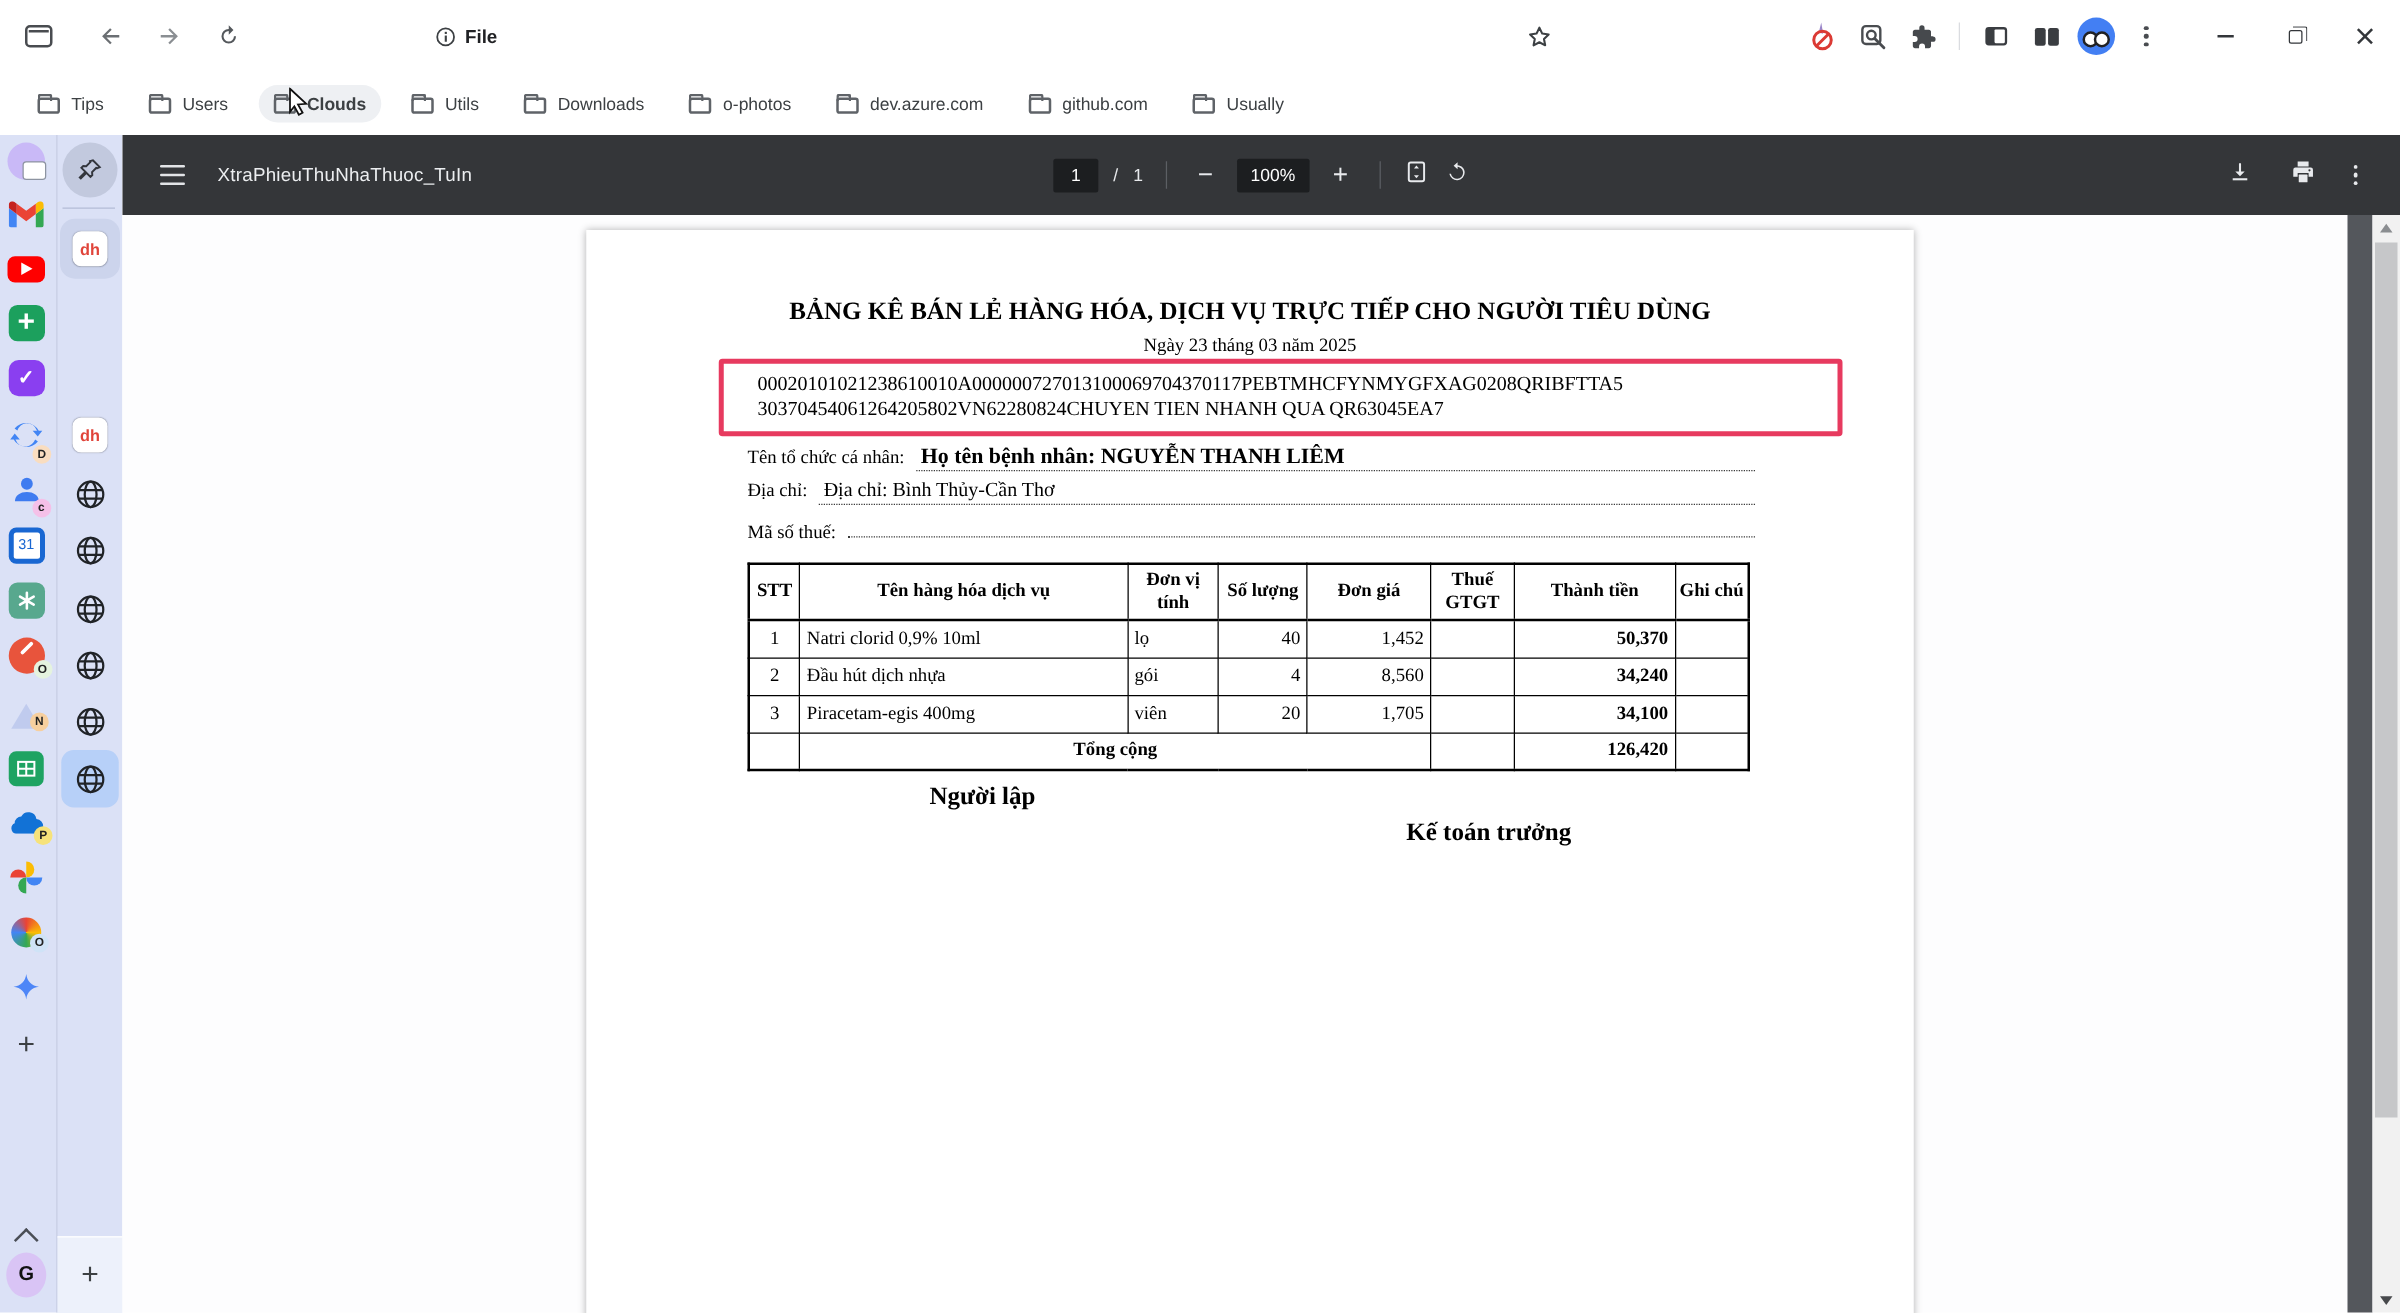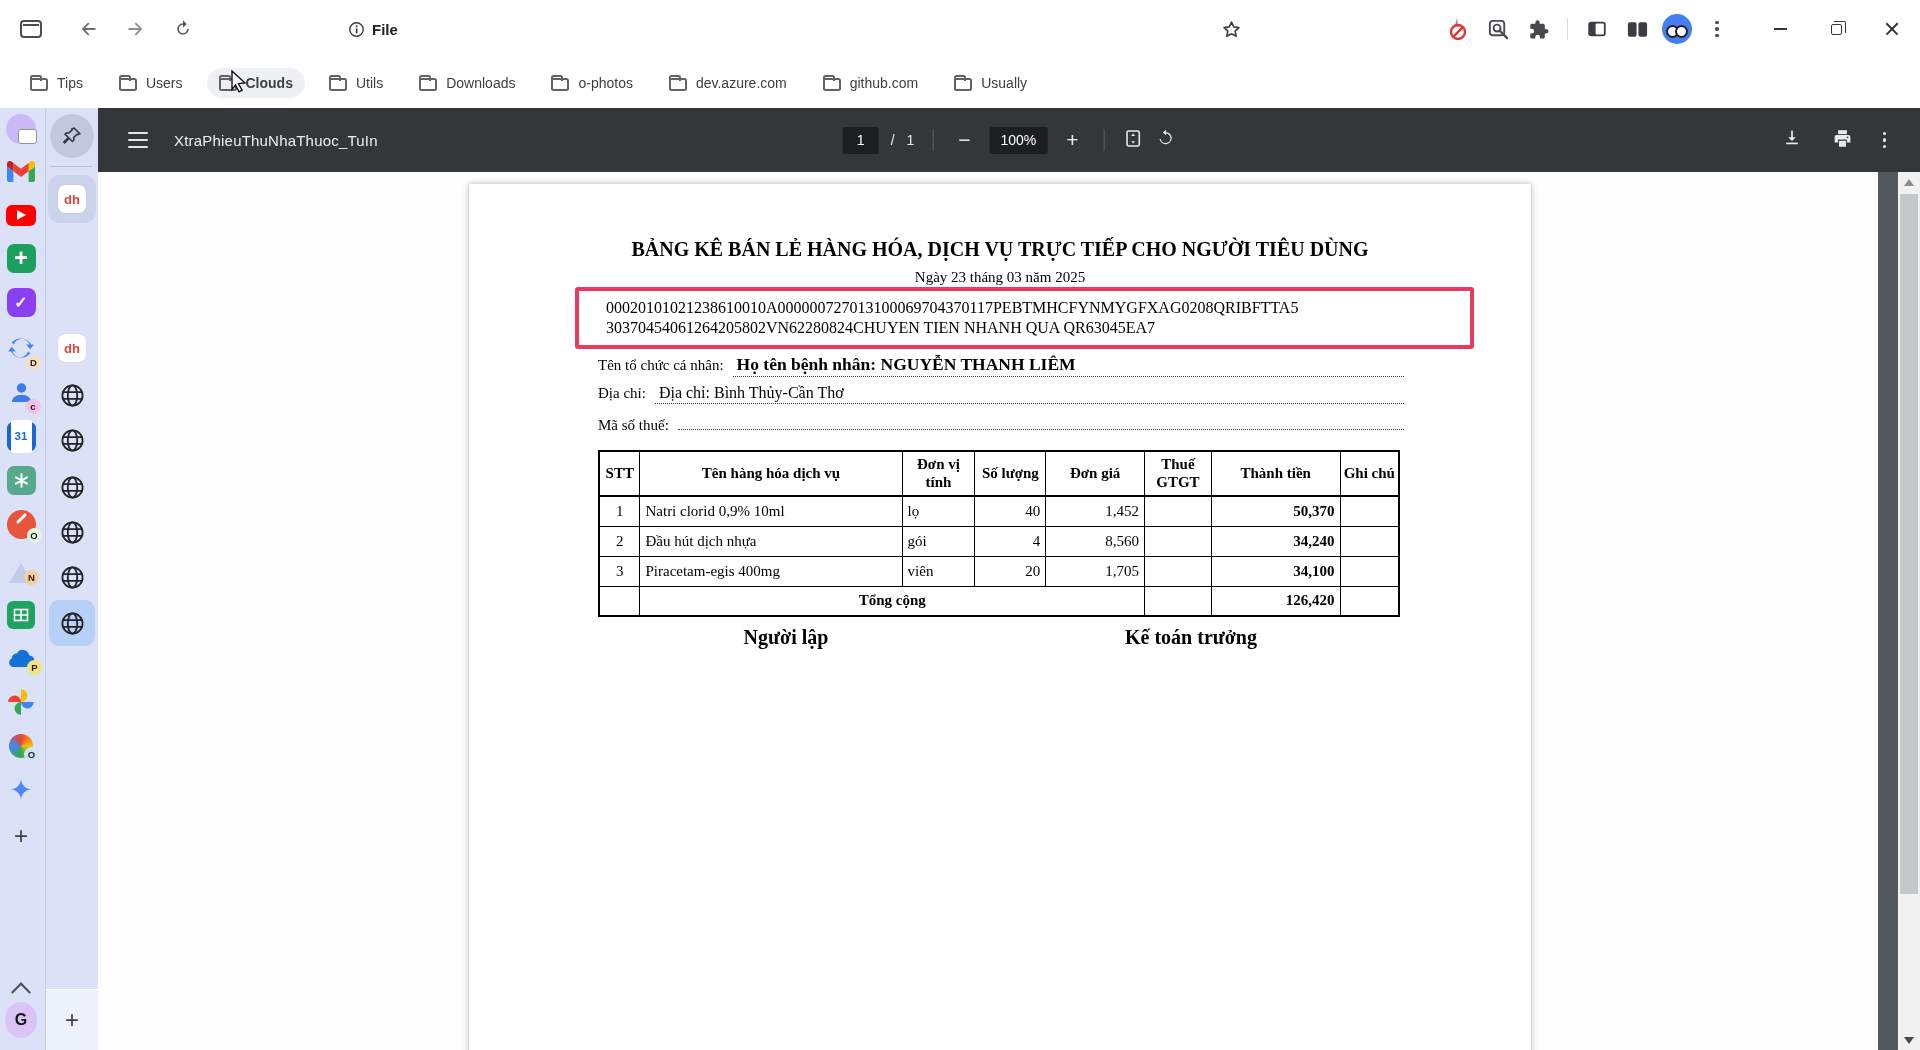--- a/index.html
+++ b/index.html
@@ -60,22 +60,22 @@
   #chat-ic::after { content:""; position:absolute; right:-1px; bottom:0px; width:17px; height:13px;
     background:#fff; border:1.5px solid #8d94a1; border-radius:3px; }
   .yt { width:30px; height:21px; background:#f00; border-radius:6px; position:relative; }
   .yt::after { content:""; position:absolute; left:11px; top:5.5px; border-left:9px solid #fff;
     border-top:5px solid transparent; border-bottom:5px solid transparent; }
   .greenplus { width:29px; height:29px; border-radius:7px; background:#1ca05d; color:#fff; font-size:24px; font-weight:700;
     display:flex; align-items:center; justify-content:center; line-height:0; }
   .purcheck { width:29px; height:29px; border-radius:8px; background:#8a3ff0; color:#fff; font-size:16px; font-weight:700;
     display:flex; align-items:center; justify-content:center; }
   .cal { width:29px; height:29px; border-radius:6px; background:#1967d2; display:flex; align-items:center; justify-content:center; }
-  .cal i { width:21px; height:33px; background:#fff; border-radius:2px; font-style:normal; color:#1967d2;
-    font-weight:700; font-size:11.5px; display:flex; align-items:center; justify-content:center; }
+  .cal i { width:21px; height:21px; background:#fff; border-radius:2px; font-style:normal; color:#1967d2;
+    font-weight:400; font-size:11.5px; display:flex; align-items:center; justify-content:center; }
   .gpt { width:29px; height:29px; border-radius:7px; background:#58a88e; display:flex; align-items:center; justify-content:center; }
   .orangepen { width:29px; height:29px; border-radius:50%; background:#e8543c; position:relative; }
   .orangepen::after { content:""; position:absolute; left:8px; top:7px; width:13px; height:3px; background:#fff;
     border-radius:2px; transform:rotate(-45deg); }
   .prism { width:0; height:0; border-left:12px solid transparent; border-right:12px solid transparent;
     border-bottom:20px solid #c0cbee; position:relative; top:2px; }
   .sheets { width:28px; height:28px; border-radius:6px; background:#1ea362; display:flex; align-items:center; justify-content:center; }
   .multio { width:24px; height:24px; border-radius:50%;
     background:conic-gradient(#ea4335, #fbbc04, #34a853, #4285f4, #ea4335); }
   .plusgray { font-size:24px; color:#3c4043; font-weight:400; }
@@ -133,21 +133,21 @@
   .fval { font-size:16px; }
   #inv-table { position:absolute; left:129px; top:266px; width:802px; border-collapse:collapse; font-size:15px; }
   #inv-table td, #inv-table th { border:1px solid #000; overflow:hidden; }
   #inv-table { border:2px solid #000; }
   #inv-table thead th { font-weight:700; text-align:center; vertical-align:middle; height:45px;
     border-bottom:2px solid #000; line-height:1.15; padding:2px 3px; }
   #inv-table tbody td { height:30px; padding:2px 5px; vertical-align:middle; }
   .c-center { text-align:center; } .c-right { text-align:right; } .c-bold { font-weight:700; }
   #inv-table tr.totalrow td { border-top:1.5px solid #000; font-weight:700; }
   .sig { position:absolute; top:442px; font-size:20px; font-weight:700; text-align:center; }
-  #sig-left { left:247px; width:140px; } #sig-right { left:641px; width:162px; }
+  #sig-left { left:247px; width:140px; } #sig-right { left:641px; width:162px;margin-top:29px; }
 
   
   #cursor { position:absolute; left:228px; top:70px; z-index:50; pointer-events:none; }
 </style>
 </head>
 <body>
 
 <div id="titlebar">
   <div class="navbtn" id="window-btn">
       <span class="win-glyph"></span>

